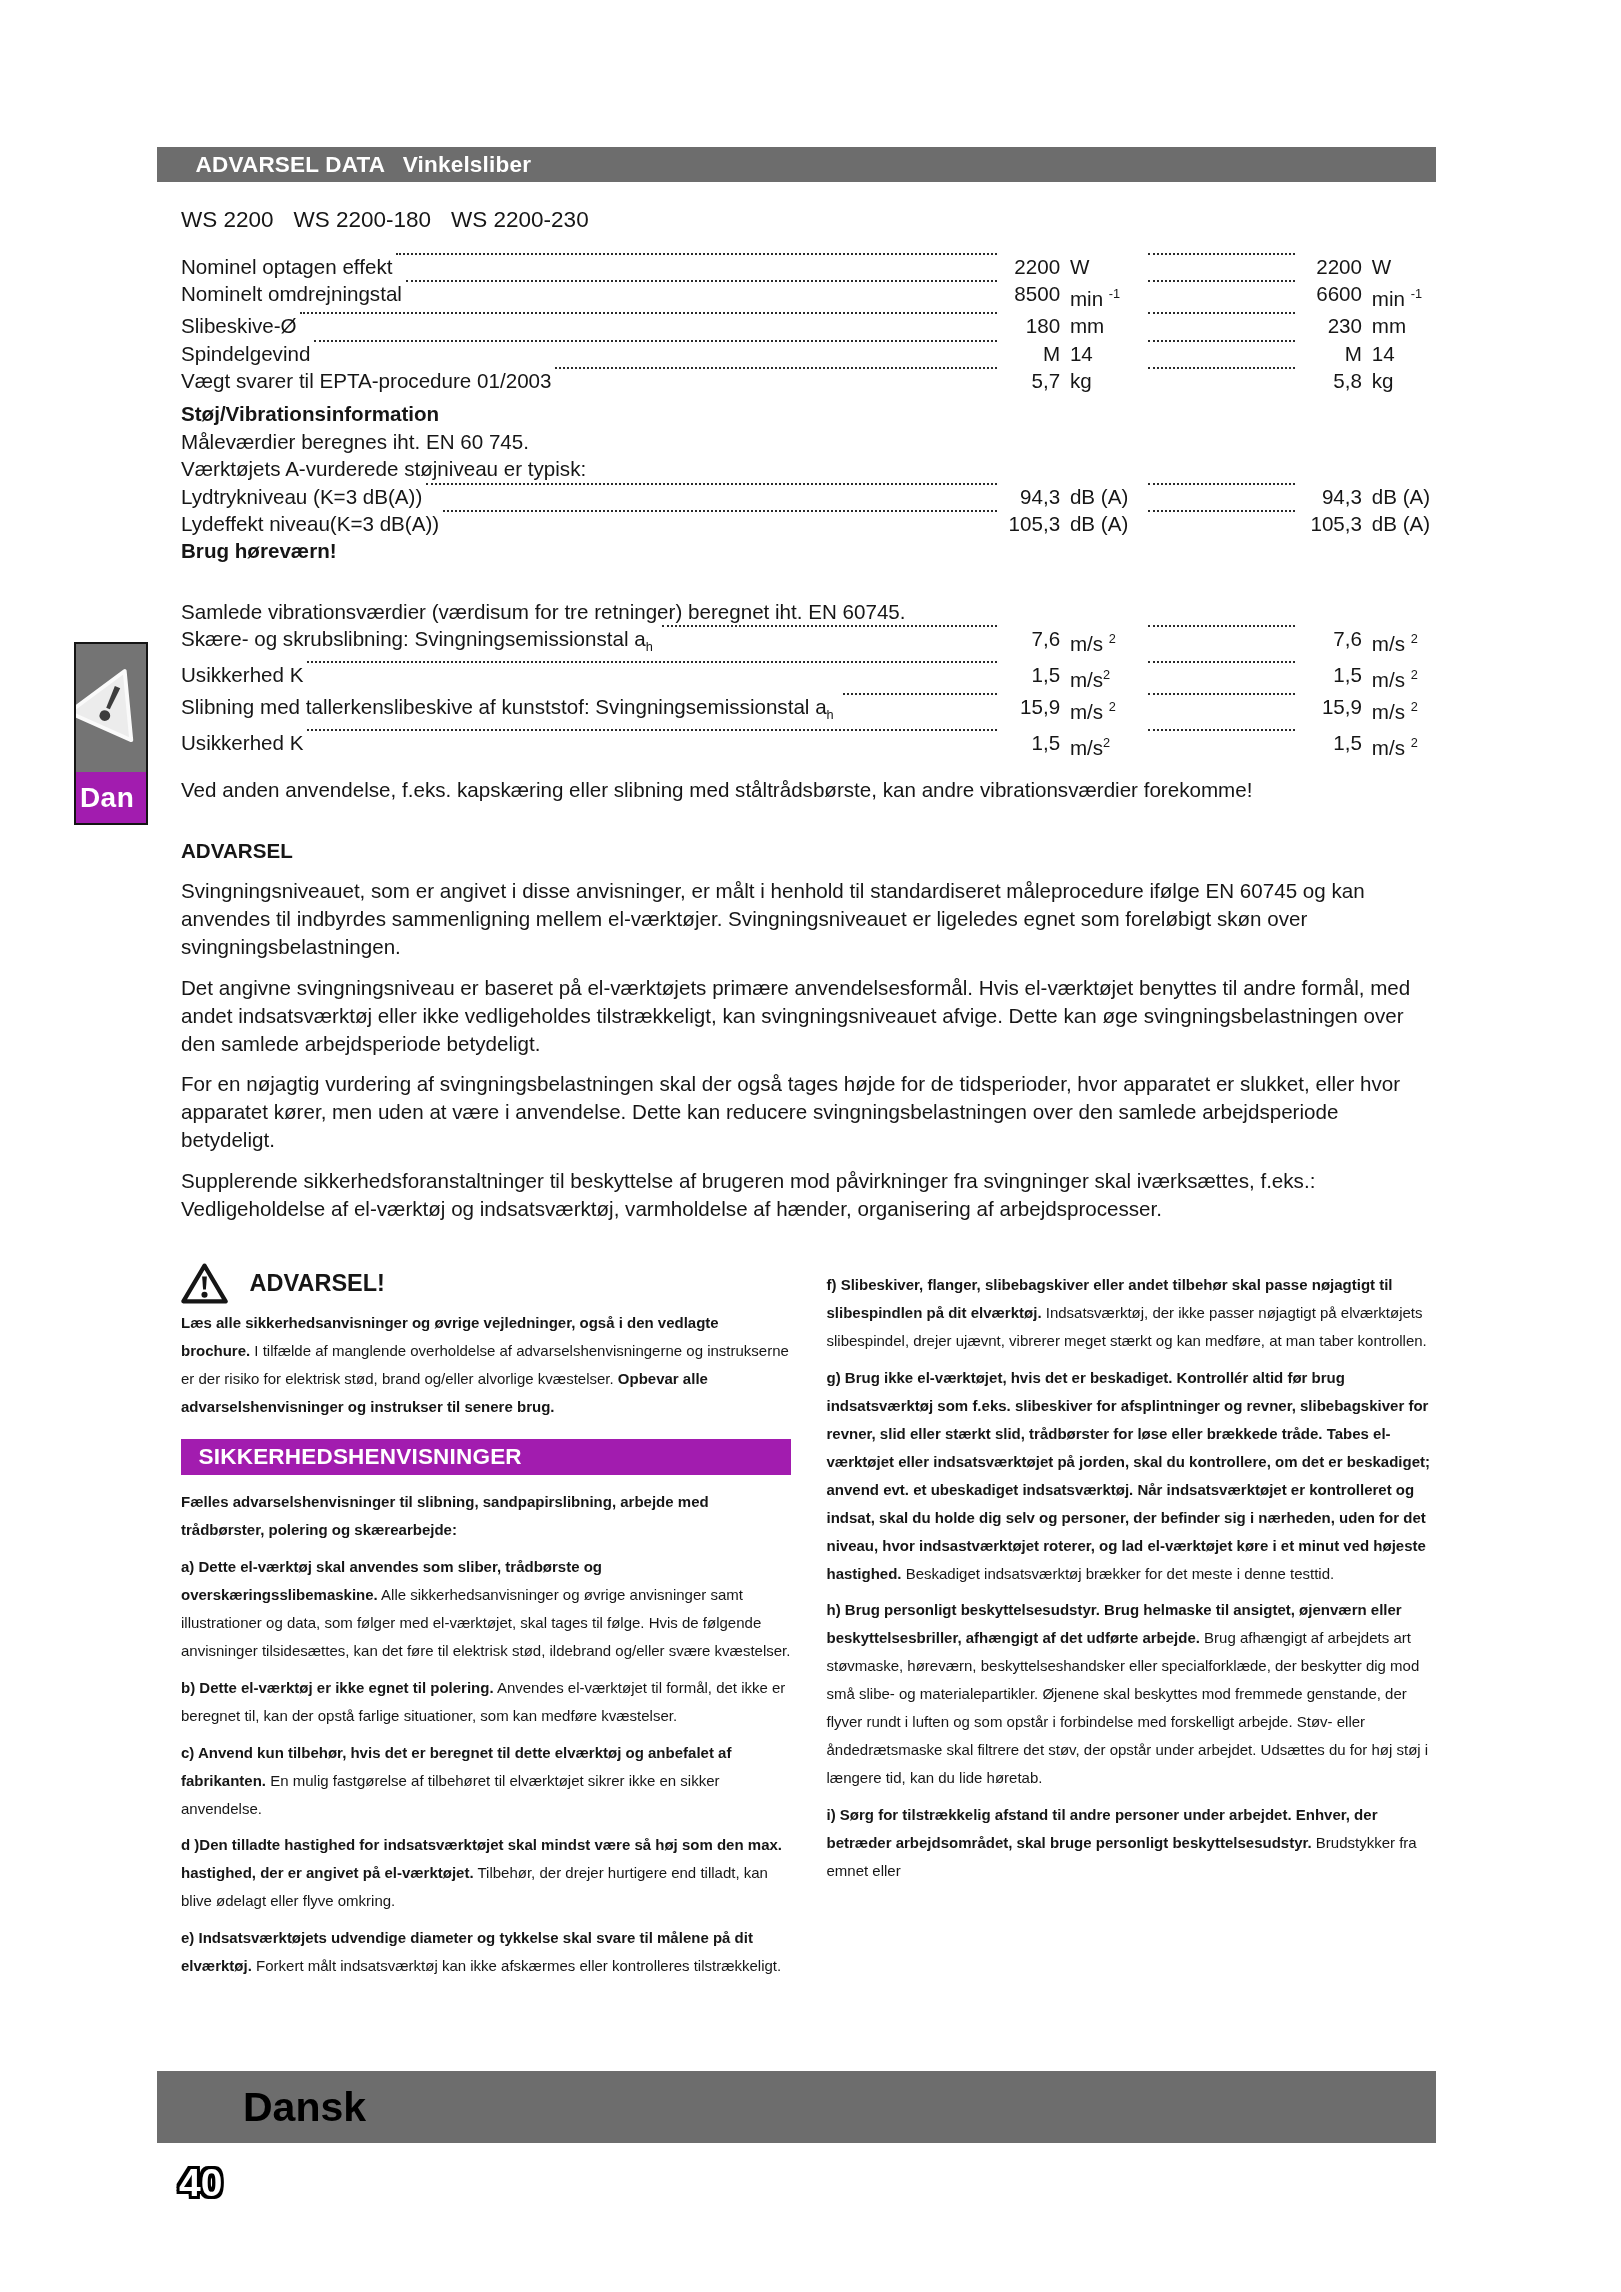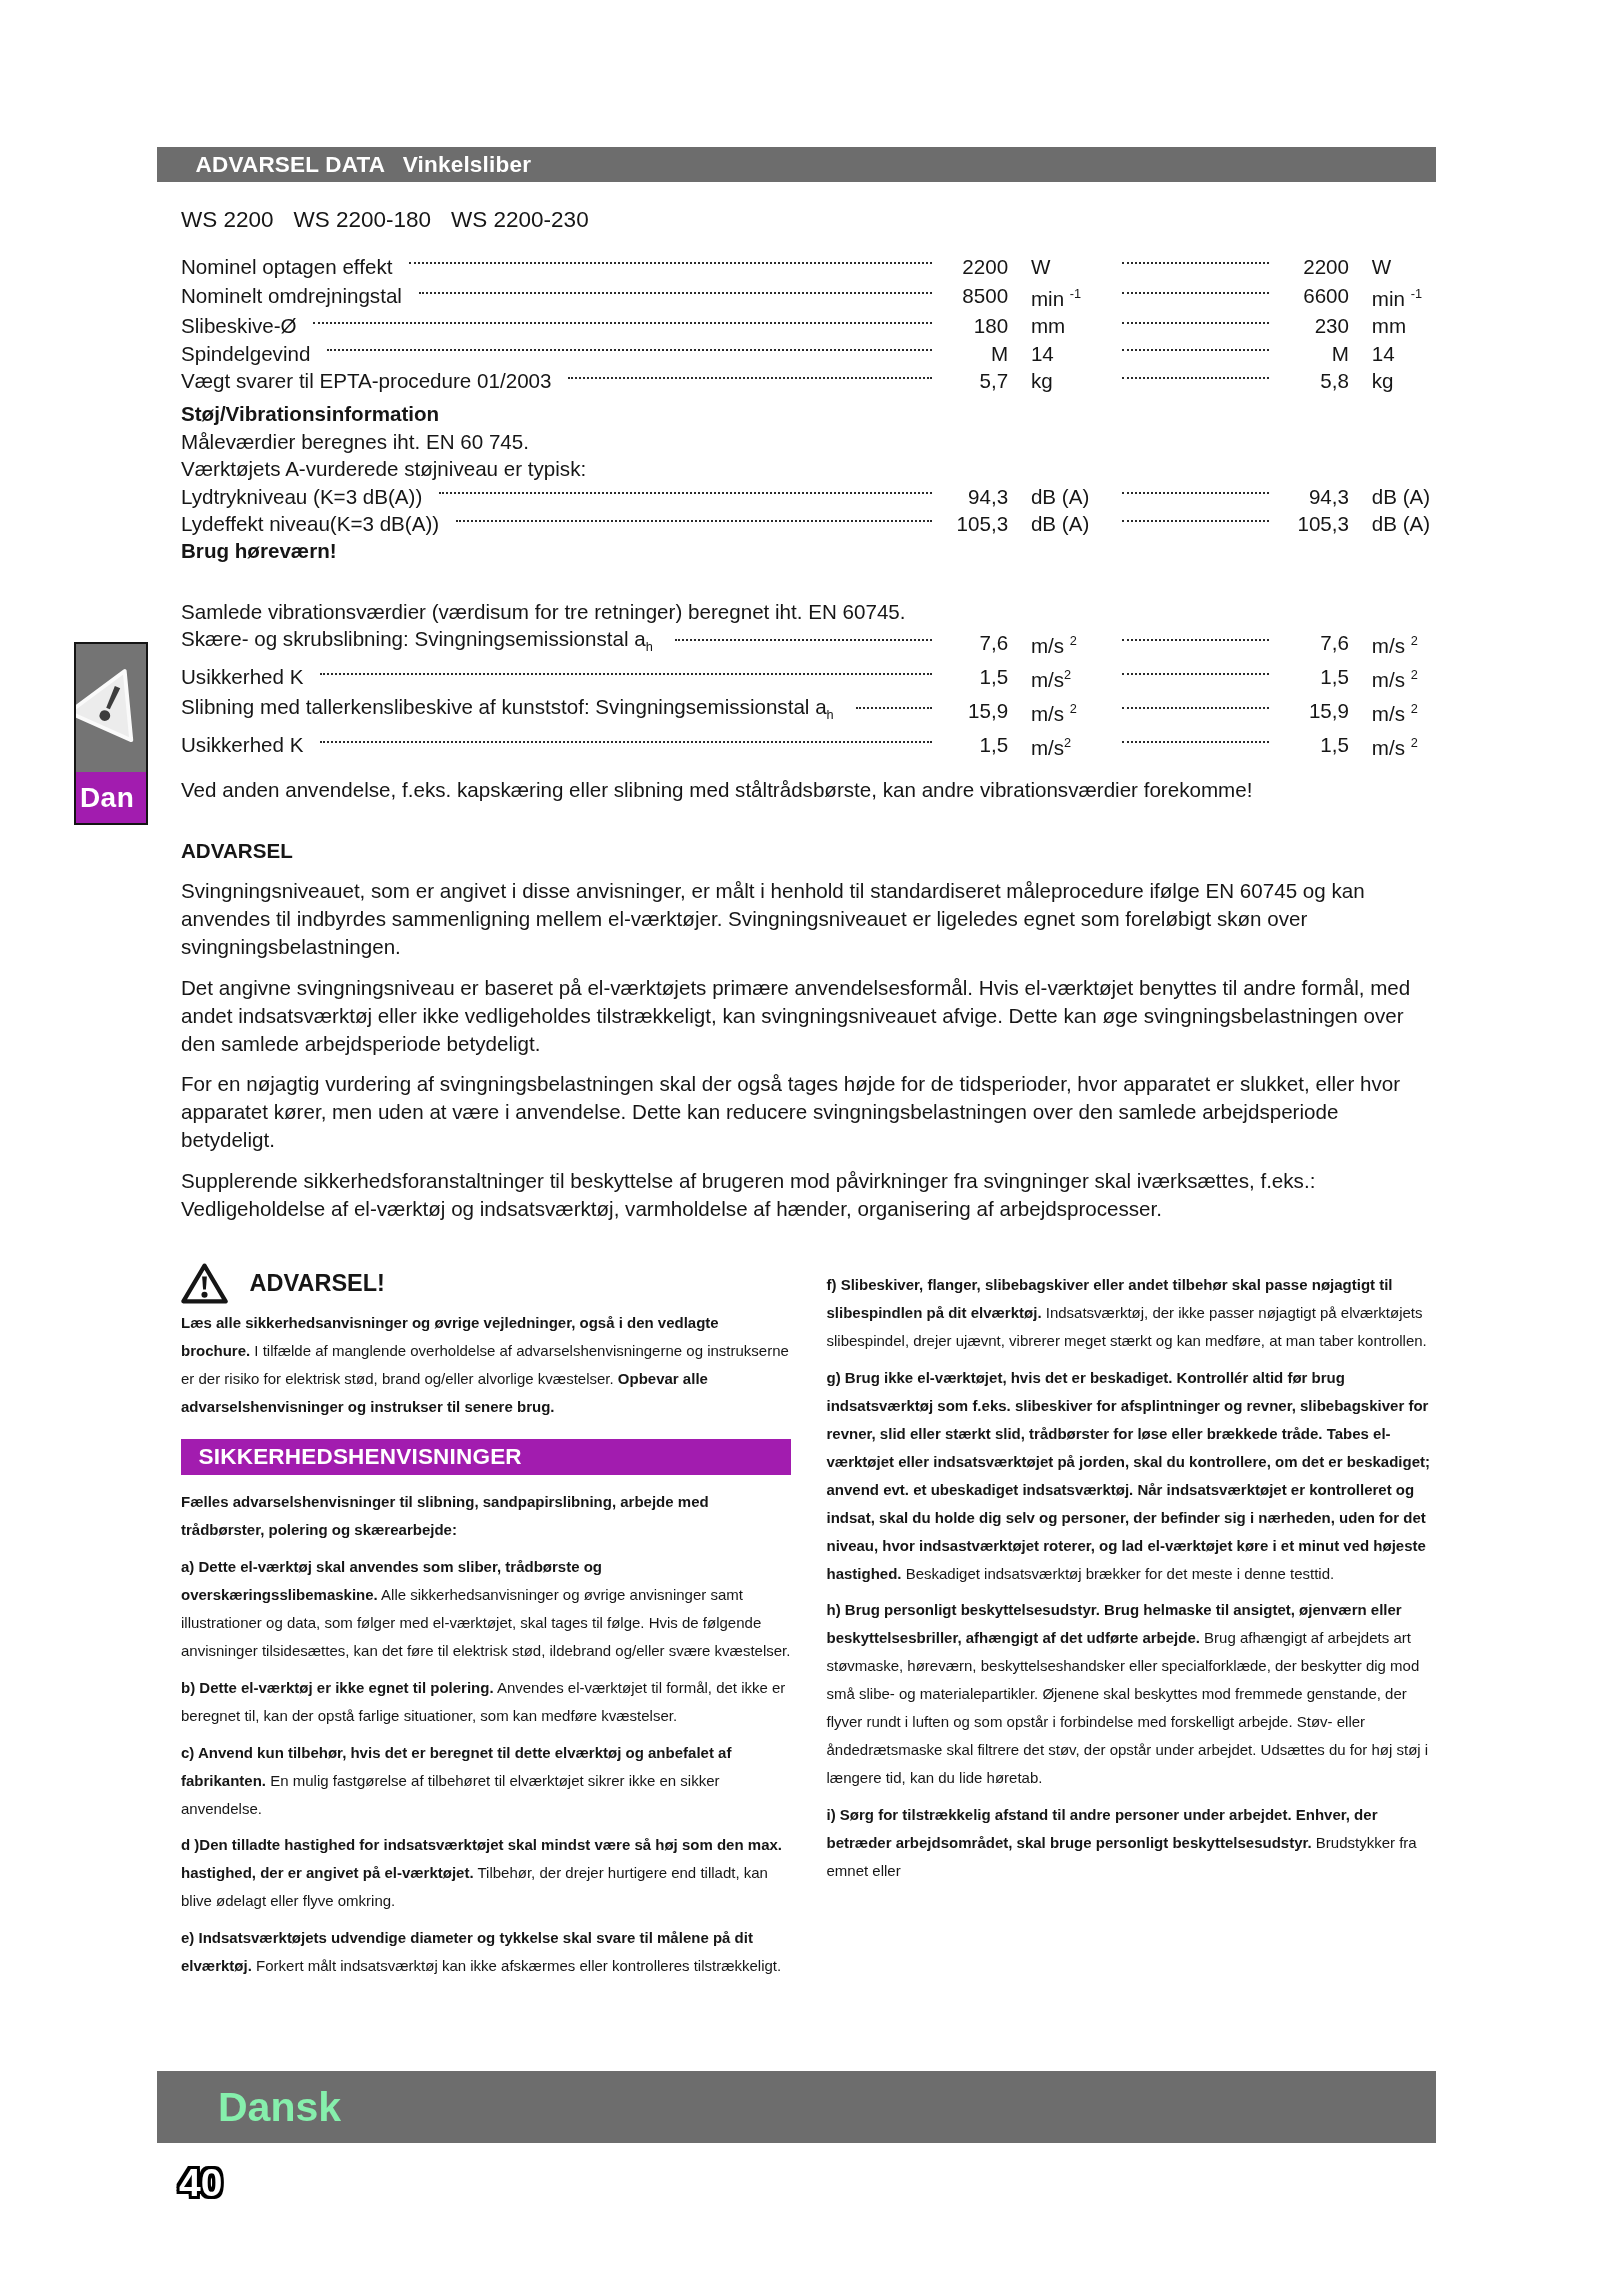--- a/index.html
+++ b/index.html
@@ -17,21 +17,21 @@
     padding-left:39px;box-sizing:border-box;font-size:22.5px;
     letter-spacing:0.2px;
   }
   .bar .gap{display:inline-block;width:17.6px;}
 
   .models{margin-top:25px;font-weight:normal;font-size:22.5px;}
   .models span{margin-right:13.7px;}
 
   
   .rows{margin-top:19.6px;}
-  .row{display:flex;align-items:center;font-size:20.6px;line-height:27.4px;gap:13px;}
+  .row{display:flex;align-items:flex-start;font-size:20.6px;line-height:27.4px;}
   .row .lbl{white-space:nowrap;flex:0 0 auto;}
   .row .dots{flex:1 1 auto;border-bottom:2px dotted #2a2a2a;margin:0 2px 5.9px 3.9px;min-width:19.6px;}
   .row .dots2{flex:0 0 147px;}
   .row .val{flex:0 0 61px;text-align:right;white-space:nowrap;}
   .row .unit{flex:0 0 84px;padding-left:9.8px;white-space:nowrap;box-sizing:border-box;}
   .row .val2{flex:0 0 65px;}
   .row .unit2{flex:0 0 74px;}
   sub{font-size:0.62em;}
   sup{font-size:0.62em;}
 
@@ -66,22 +66,22 @@
   .dan-tab .tri{position:absolute;left:-5.9px;top:17.6px;}
   .dan-label{
     position:absolute;left:0;bottom:0;width:100%;height:51px;background:#a21caf;
     color:#ffffff;font-weight:bold;font-size:28px;line-height:51px;padding-left:3.9px;
     box-sizing:border-box;letter-spacing:0.5px;
   }
 
   
   .footer-bar{
     position:absolute;left:157px;top:2071px;width:1279px;height:72px;
-    background:#6d6d6d;color:#86efac;font-weight:bold;font-size:41px;
-    line-height:72px;padding-left:61px;box-sizing:border-box;
+    background:#6d6d6d;color:#000000;font-weight:bold;font-size:41px;
+    line-height:72px;padding-left:86px;box-sizing:border-box;
   }
   .page-num{
     position:absolute;left:179px;top:2161px;font-size:39px;font-weight:bold;
     color:#ffffff;
     text-shadow:-2.9px -2.9px 0 #000,2.9px -2.9px 0 #000,-2.9px 2.9px 0 #000,2.9px 2.9px 0 #000,
                  0 -2.9px 0 #000,0 2.9px 0 #000,-2.9px 0 0 #000,2.9px 0 0 #000;
   }
 </style>
 </head>
 <body>

